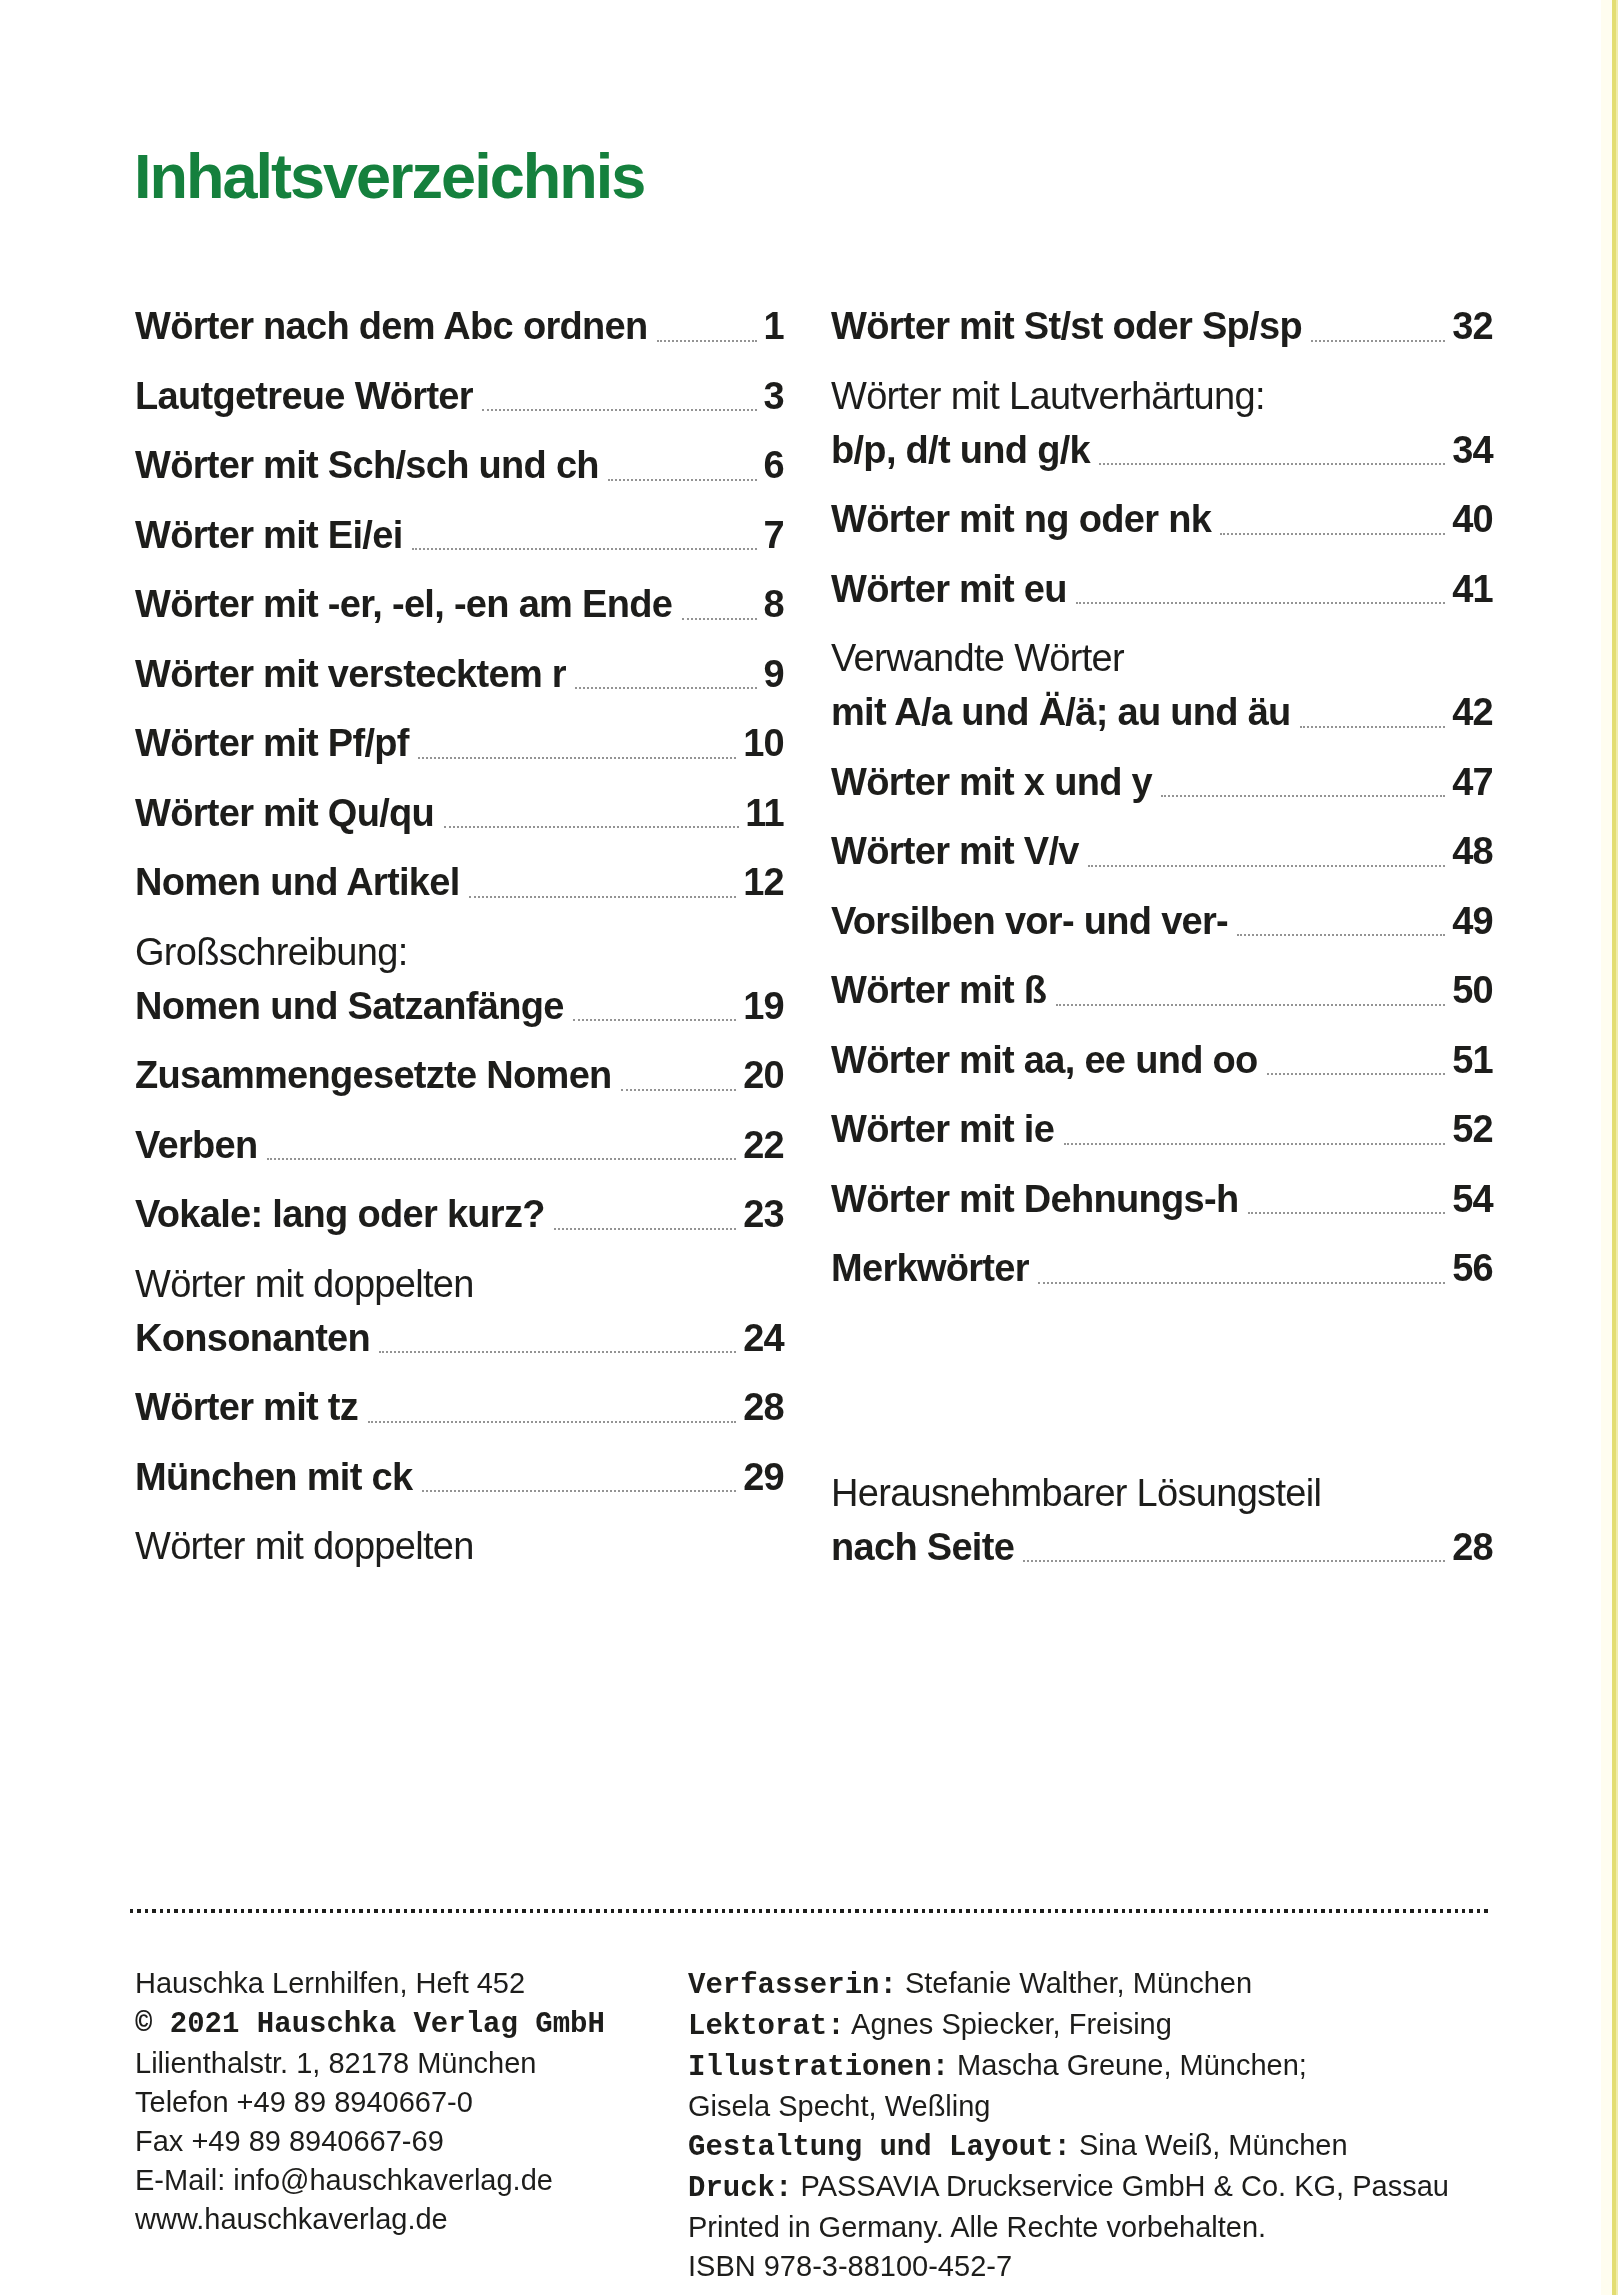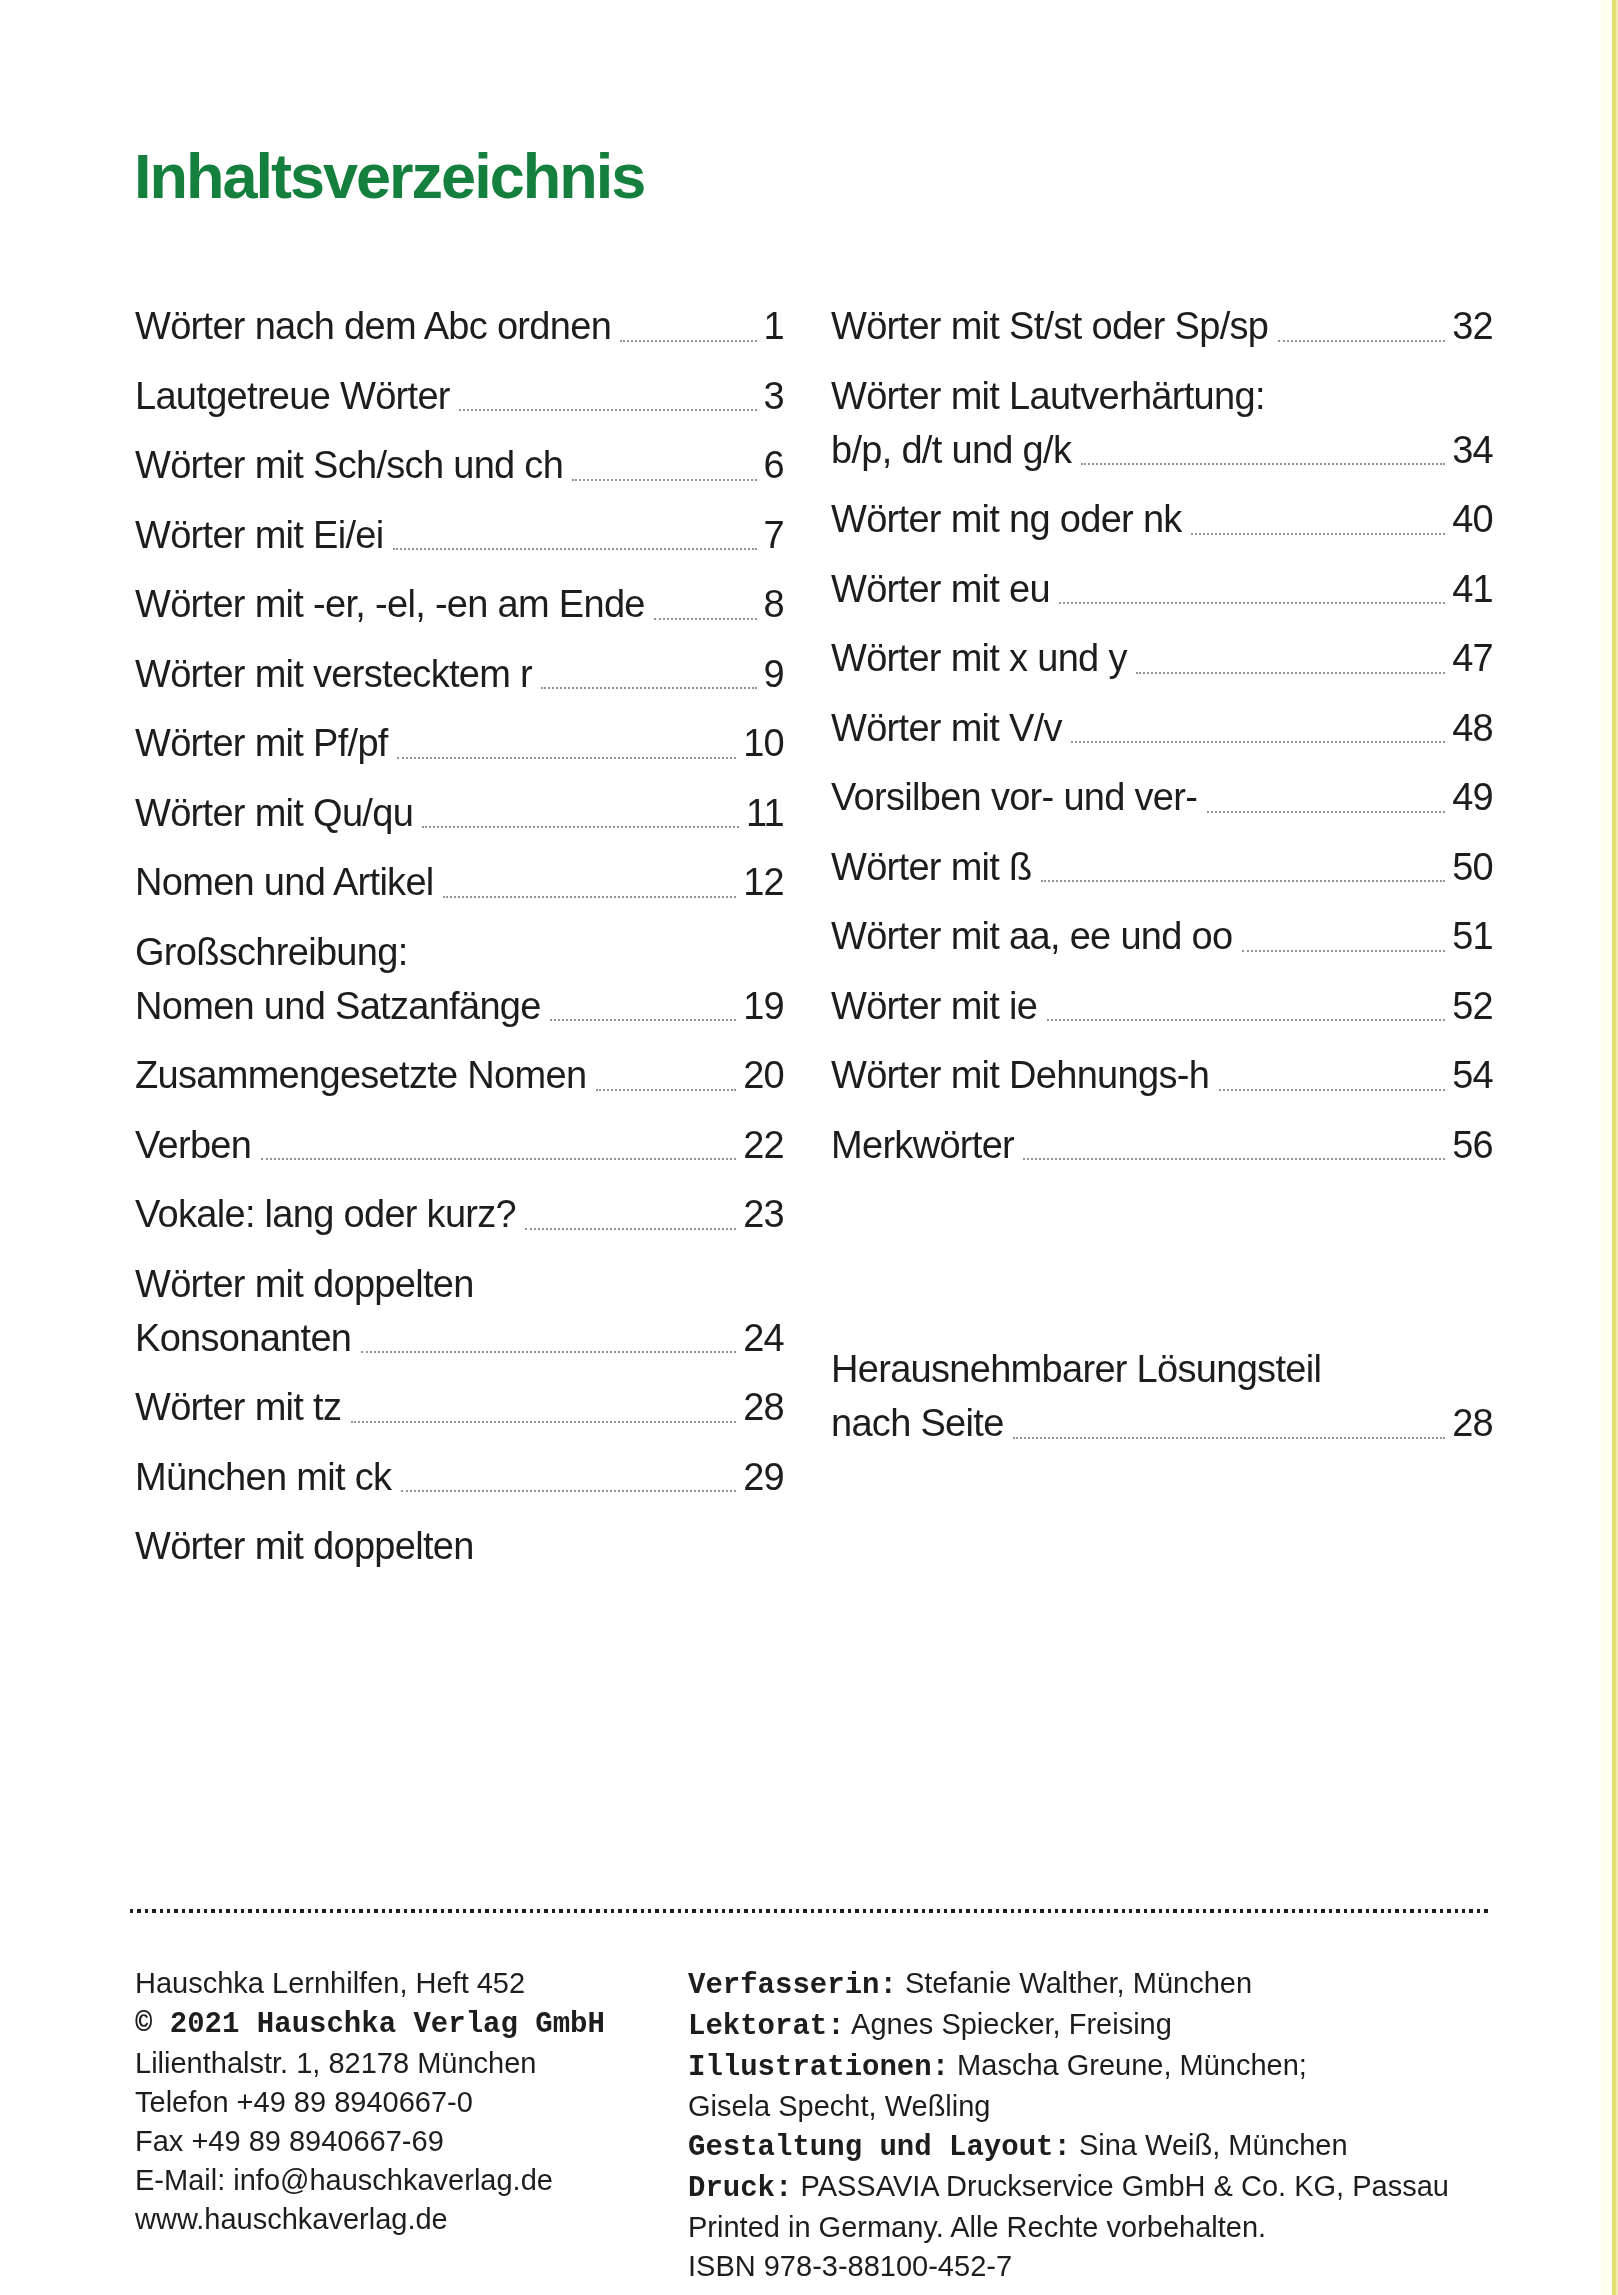--- a/index.html
+++ b/index.html
@@ -29,21 +29,21 @@
     letter-spacing: -2px;
     white-space: nowrap;
   }
 
   .toc-col { position: absolute; top: 299px; }
   .toc-col.left  { left: 135px;  width: 649px; }
   .toc-col.right { left: 831px; width: 662px; }
 
   .entry { margin-bottom: 15.5px; }
   .line  { font-size: 38px; line-height: 54px; letter-spacing: -0.7px; white-space: nowrap; }
-  .lastline { display: flex; }
+  .lastline { display: flex; font-weight: bold; }
   .label { flex: 0 0 auto; }
   .leader {
     flex: 1 1 auto;
     align-self: flex-end;
     margin: 0 6.7px 11.5px 9.4px;
     border-bottom: 2.7px dotted #949494;
     min-width: 0;
   }
   .num { flex: 0 0 auto; text-align: right; }
   .spacer { height: 155px; }
@@ -217,20 +217,28 @@
         </div>
       </div>
       <div class="entry">
         <div class="line lastline">
           <span class="label">Wörter mit eu</span>
           <span class="leader"></span>
           <span class="num">41</span>
         </div>
       </div>
       <div class="entry">
+        <div class="line">Verwandte Wörter</div>
+        <div class="line lastline">
+          <span class="label">mit A/a und Ä/ä; au und äu</span>
+          <span class="leader"></span>
+          <span class="num">42</span>
+        </div>
+      </div>
+      <div class="entry">
         <div class="line lastline">
           <span class="label">Wörter mit x und y</span>
           <span class="leader"></span>
           <span class="num">47</span>
         </div>
       </div>
       <div class="entry">
         <div class="line lastline">
           <span class="label">Wörter mit V/v</span>
           <span class="leader"></span>

